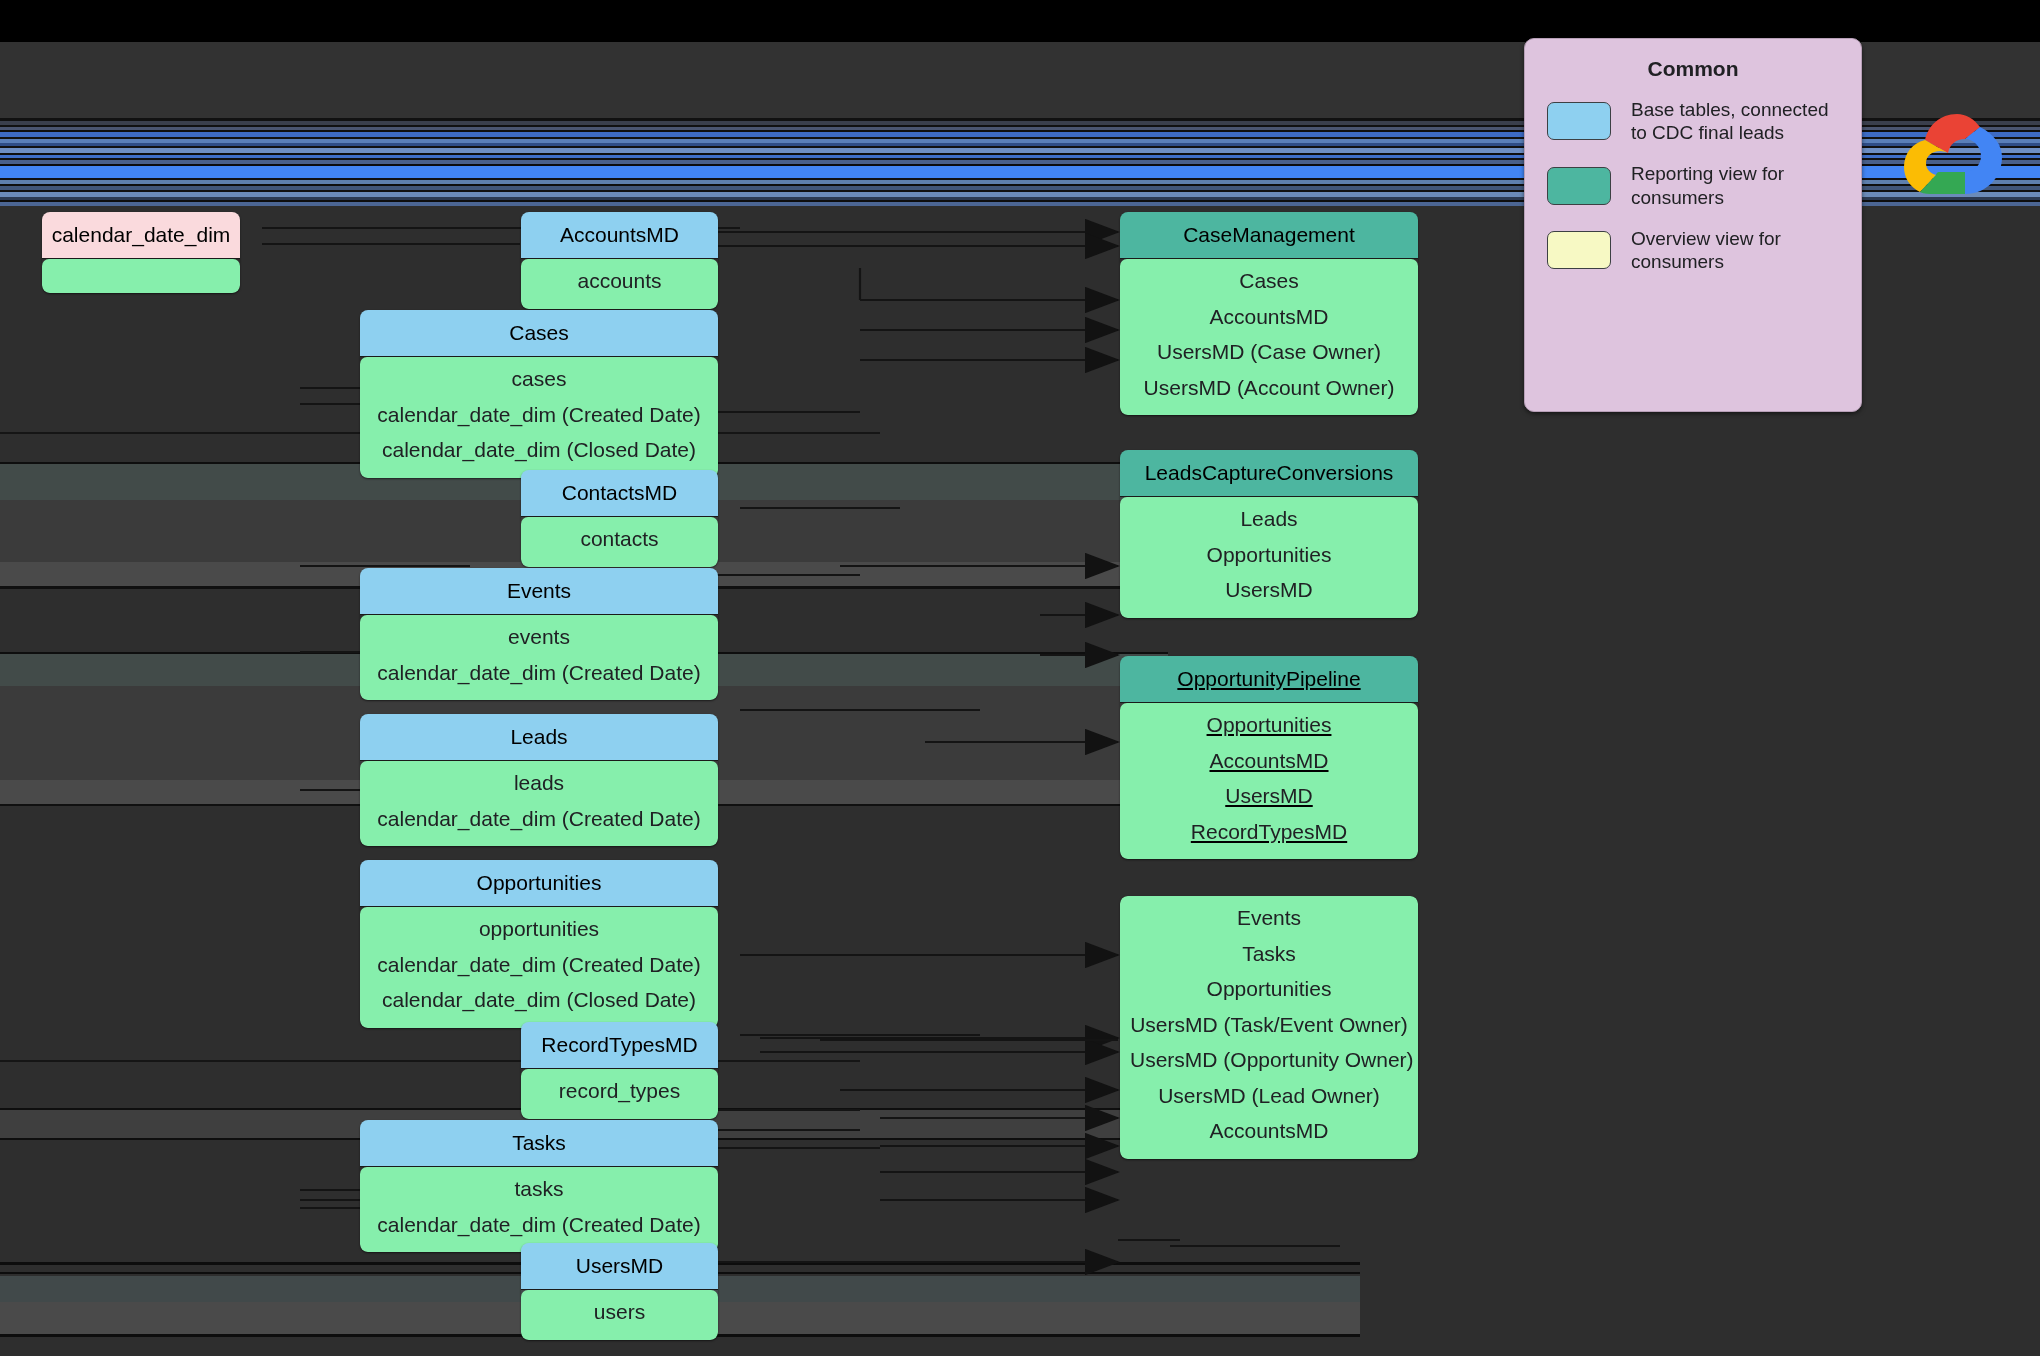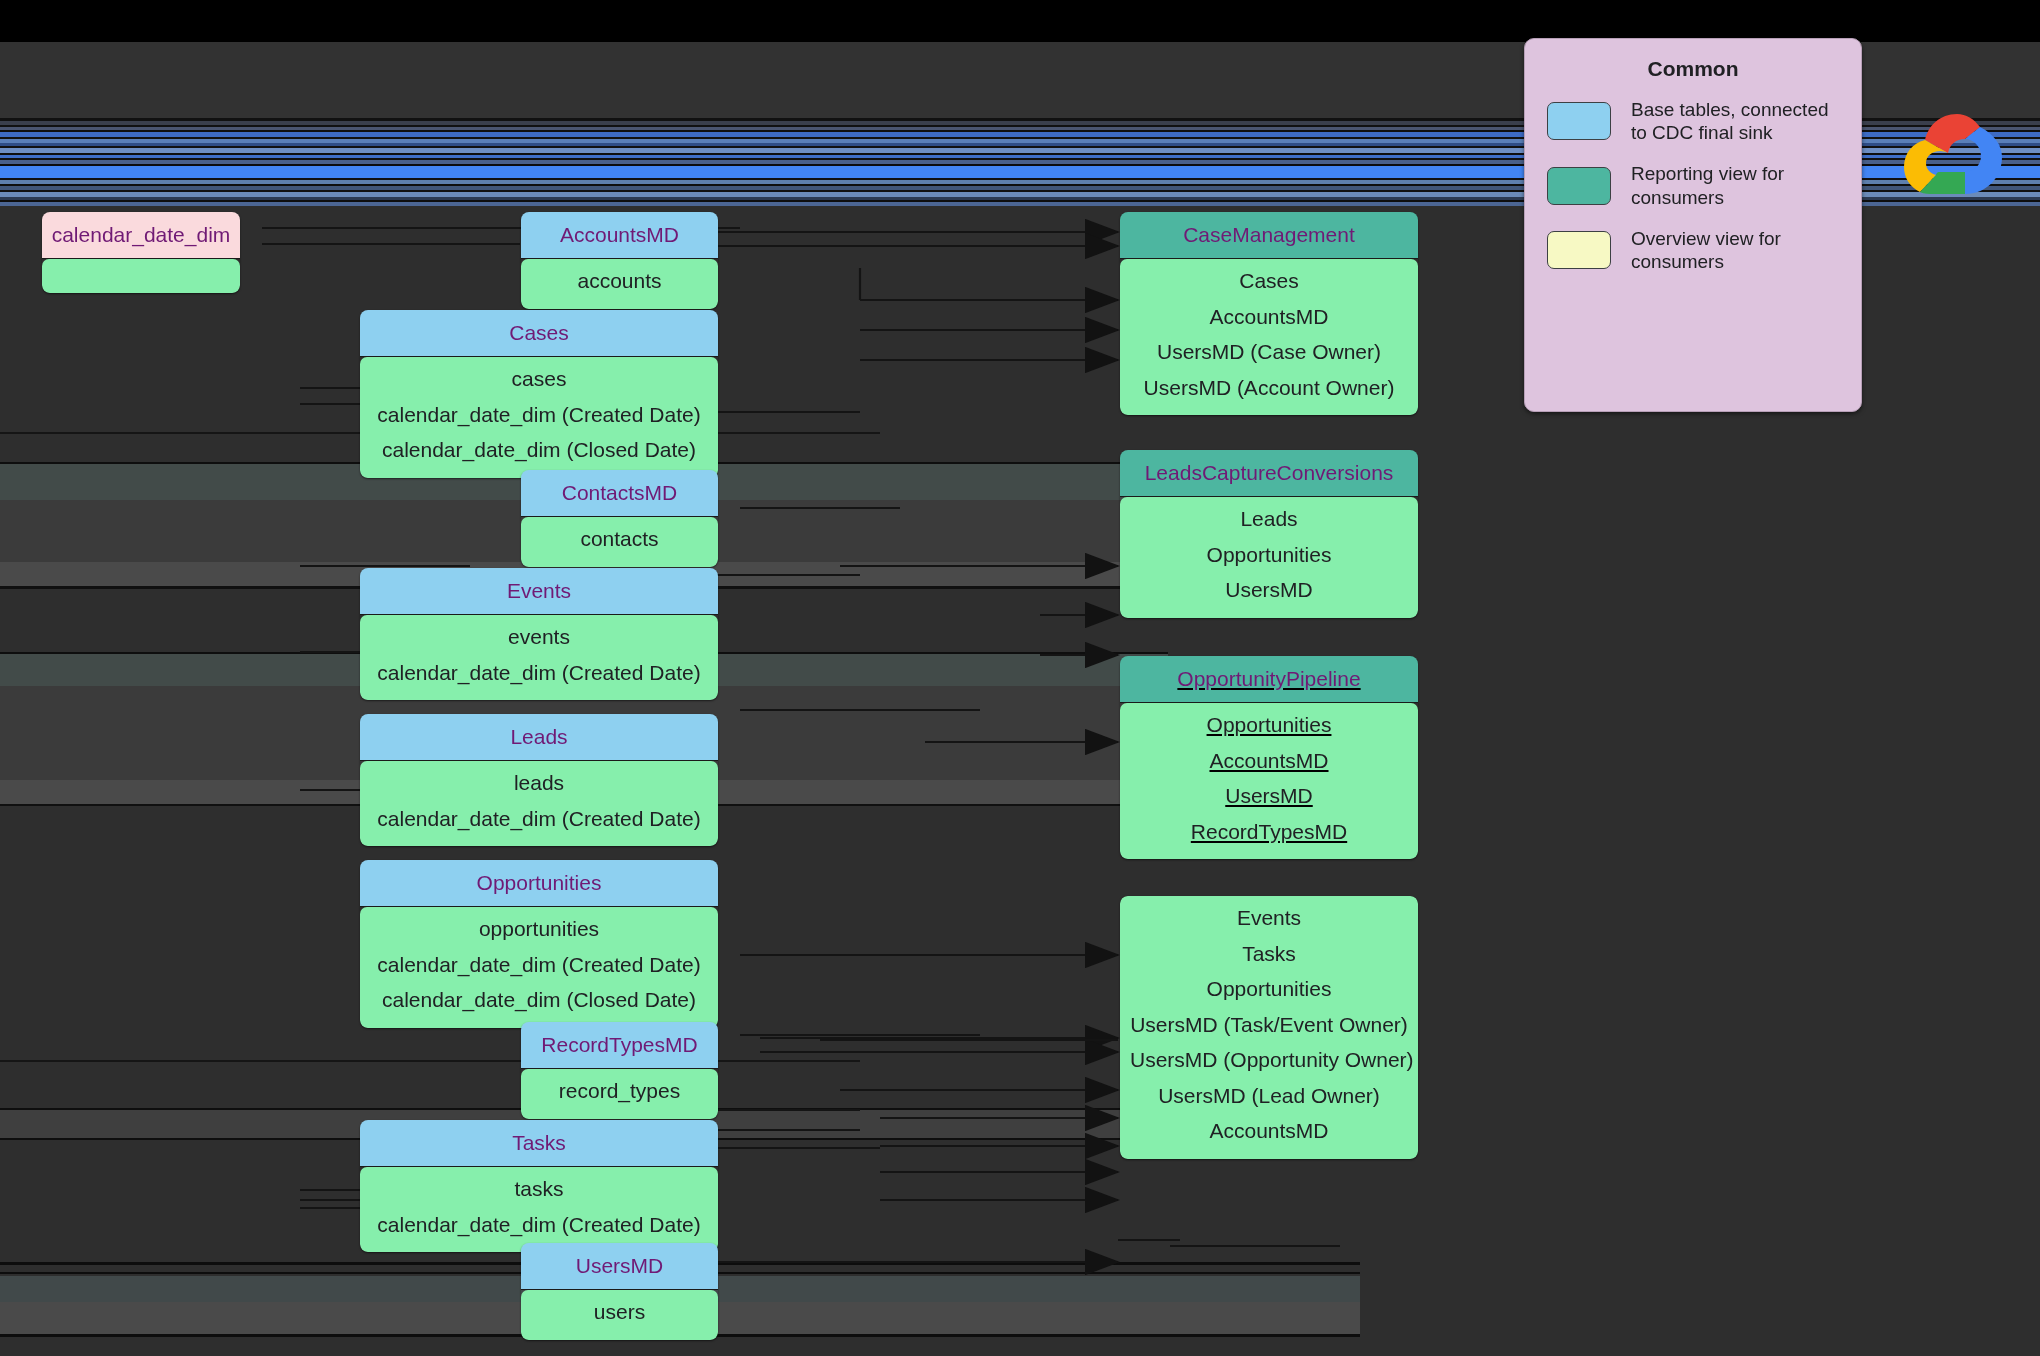--- a/index.html
+++ b/index.html
@@ -9,21 +9,21 @@
   
   .topband{position:absolute;left:0;top:0;width:2040px;height:42px;background:#000;}
 
   
   .scan{position:absolute;left:0;width:2040px;}
   .smear{position:absolute;left:0;}
 
   
   .node{position:absolute;border-radius:8px;overflow:hidden;
         box-shadow:0 1px 2px rgba(0,0,0,.55);}
-  .node .hdr{text-align:center;font-size:21px;color:#701a75;
+  .node .hdr{text-align:center;font-size:21px;color:#000000;
              padding:11px 6px 11px;border-bottom:1px solid #1a1a1a;}
   .node .body{background:#86efac;padding:4px 6px 10px;border-radius:7px;}
   .node .body .row{text-align:center;font-size:21px;color:#202124;
                    padding:6px 4px;line-height:1.12;white-space:nowrap;}
   .node .body.empty{height:34px;padding:0;}
 
   .t-base .hdr{background:#8ed0f0;}
   .t-view .hdr{background:#4db6a0;}
   .t-dim  .hdr{background:#fadadd;}
 
@@ -271,21 +271,21 @@
       <div class="row">UsersMD (Opportunity Owner)</div>
       <div class="row">UsersMD (Lead Owner)</div>
       <div class="row">AccountsMD</div>
     </div>
   </div>
 
   <div id="legend" style="left:1524px;top:38px;width:336px;height:372px;">
     <div class="ltitle">Common</div>
     <div class="lrow">
       <div class="lswatch" style="background:#8ed0f0;"></div>
-      <div class="ltext">Base tables, connected to CDC final sink</div>
+      <div class="ltext">Base tables, connected to CDC final leads</div>
     </div>
     <div class="lrow">
       <div class="lswatch" style="background:#4db6a0;"></div>
       <div class="ltext">Reporting view for consumers</div>
     </div>
     <div class="lrow">
       <div class="lswatch" style="background:#f7f9c4;"></div>
       <div class="ltext">Overview view for consumers</div>
     </div>
   </div>

